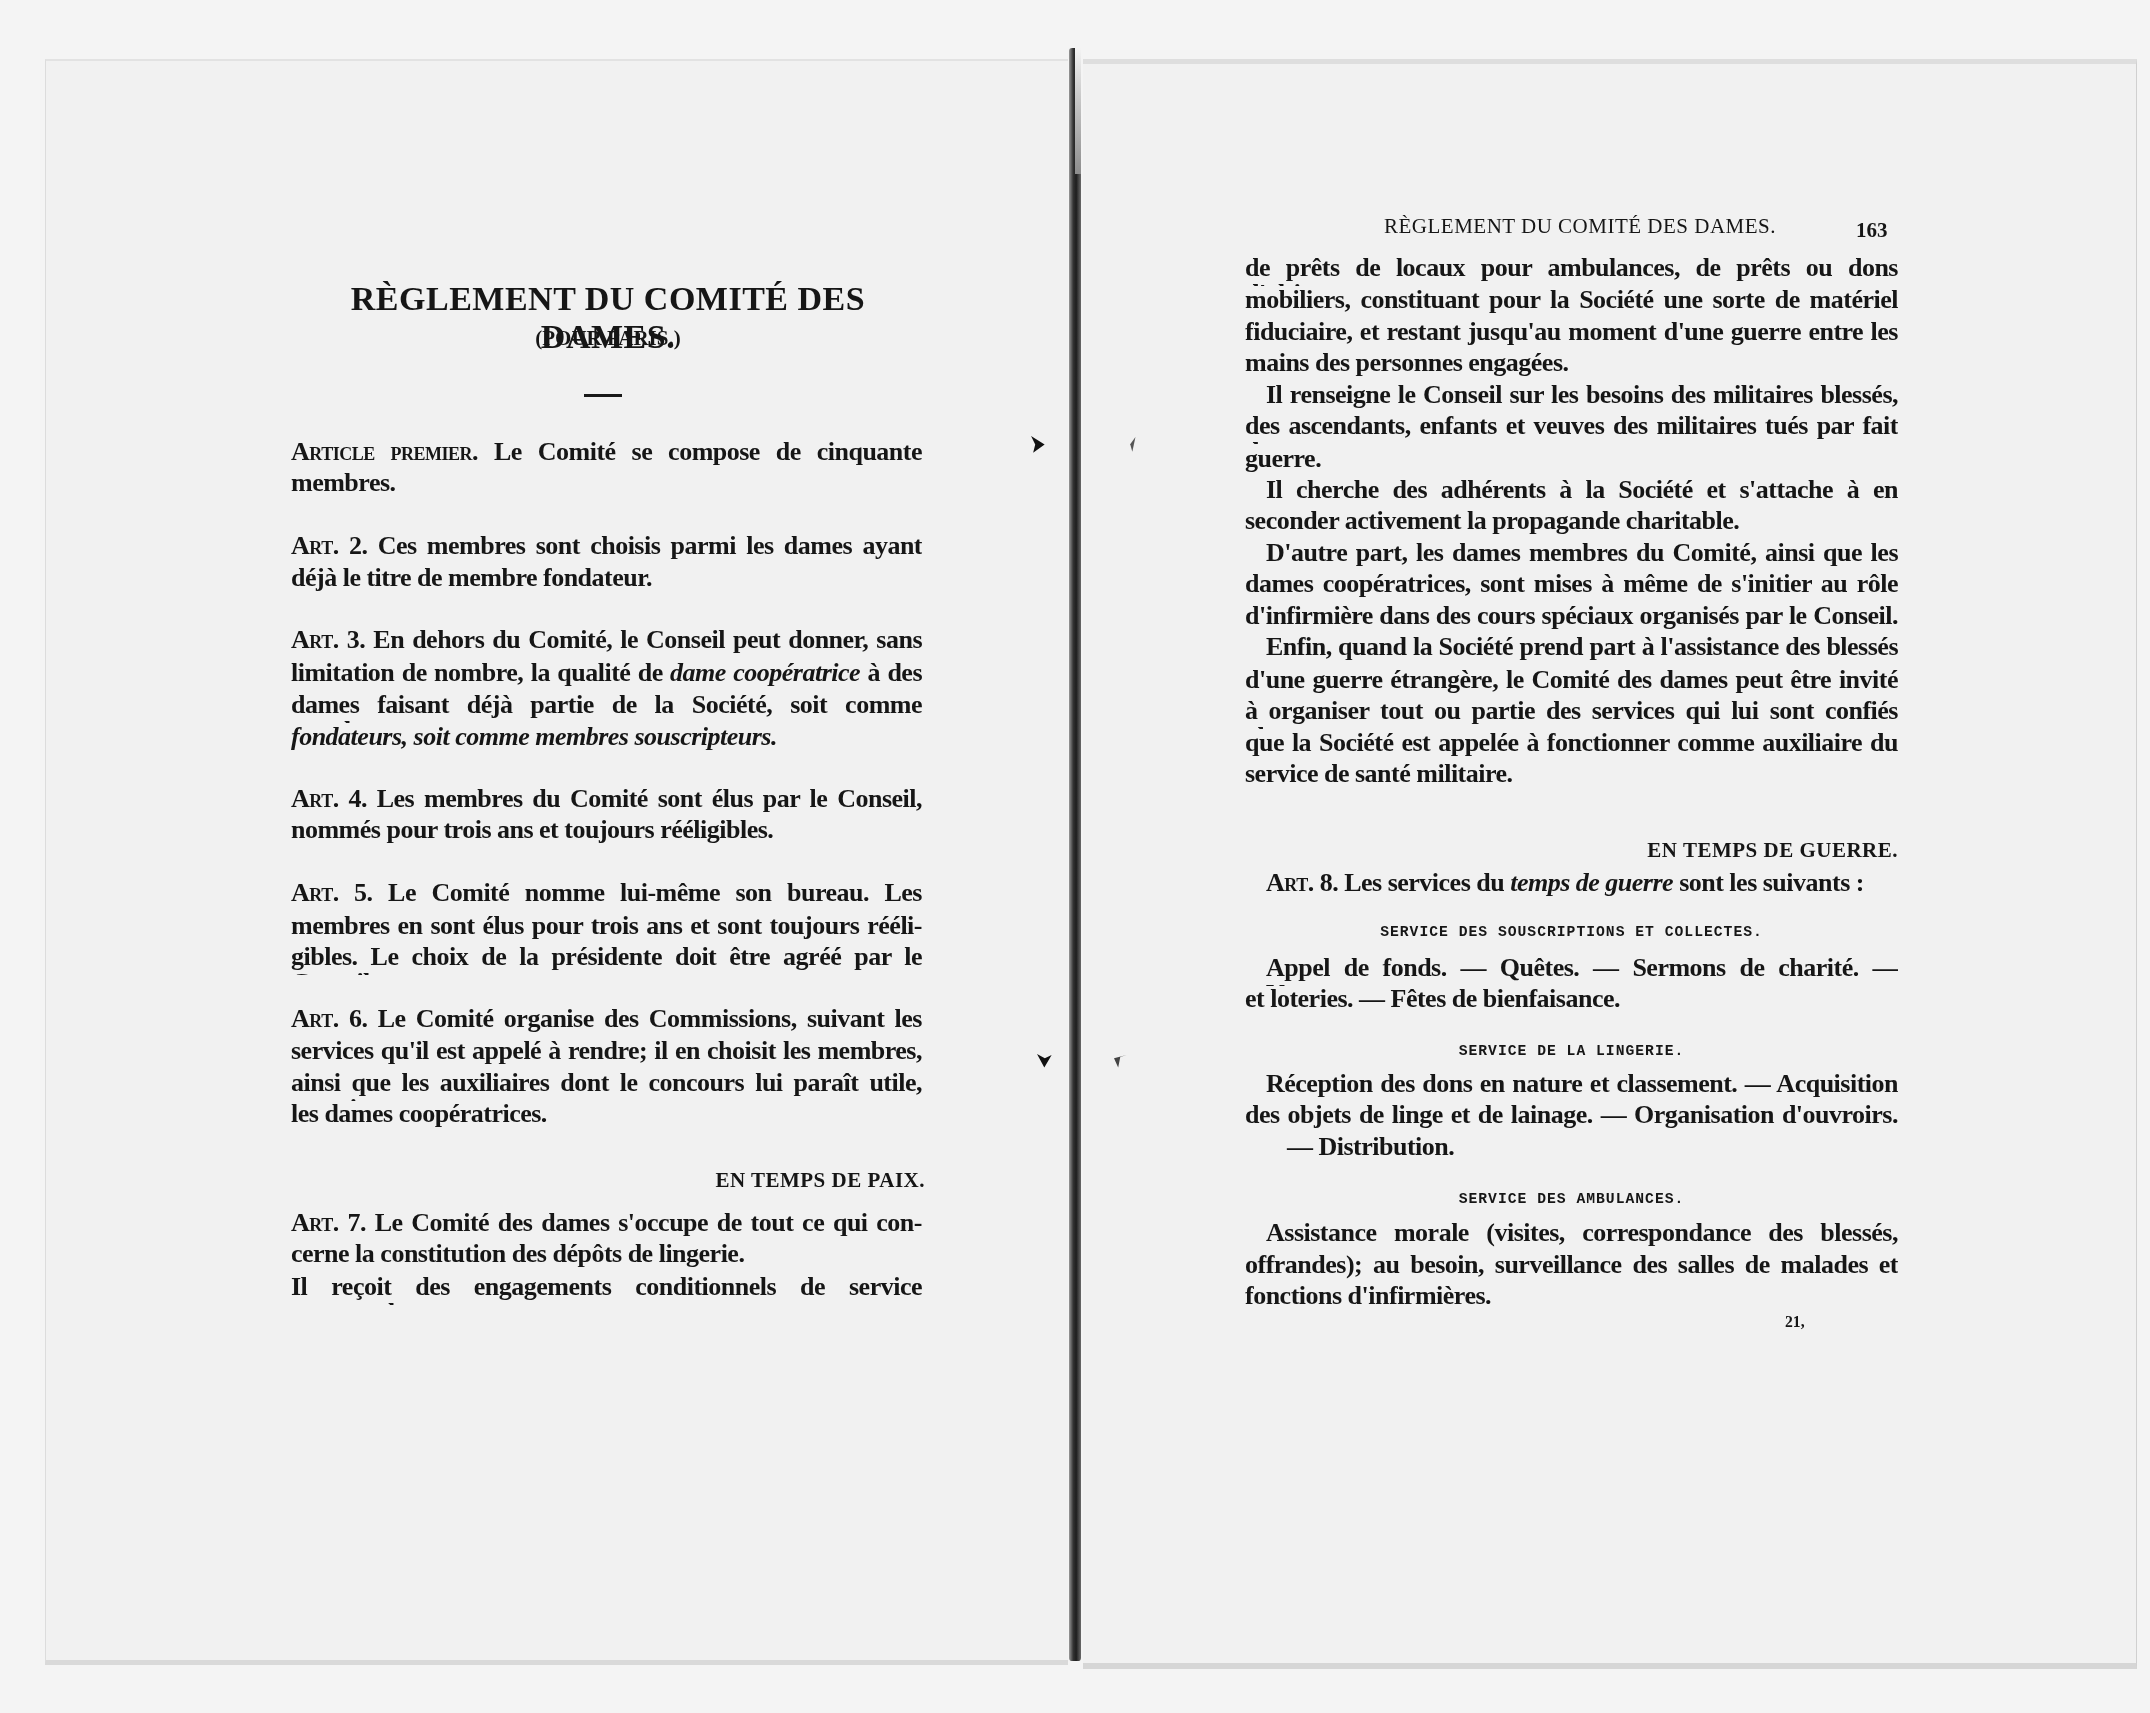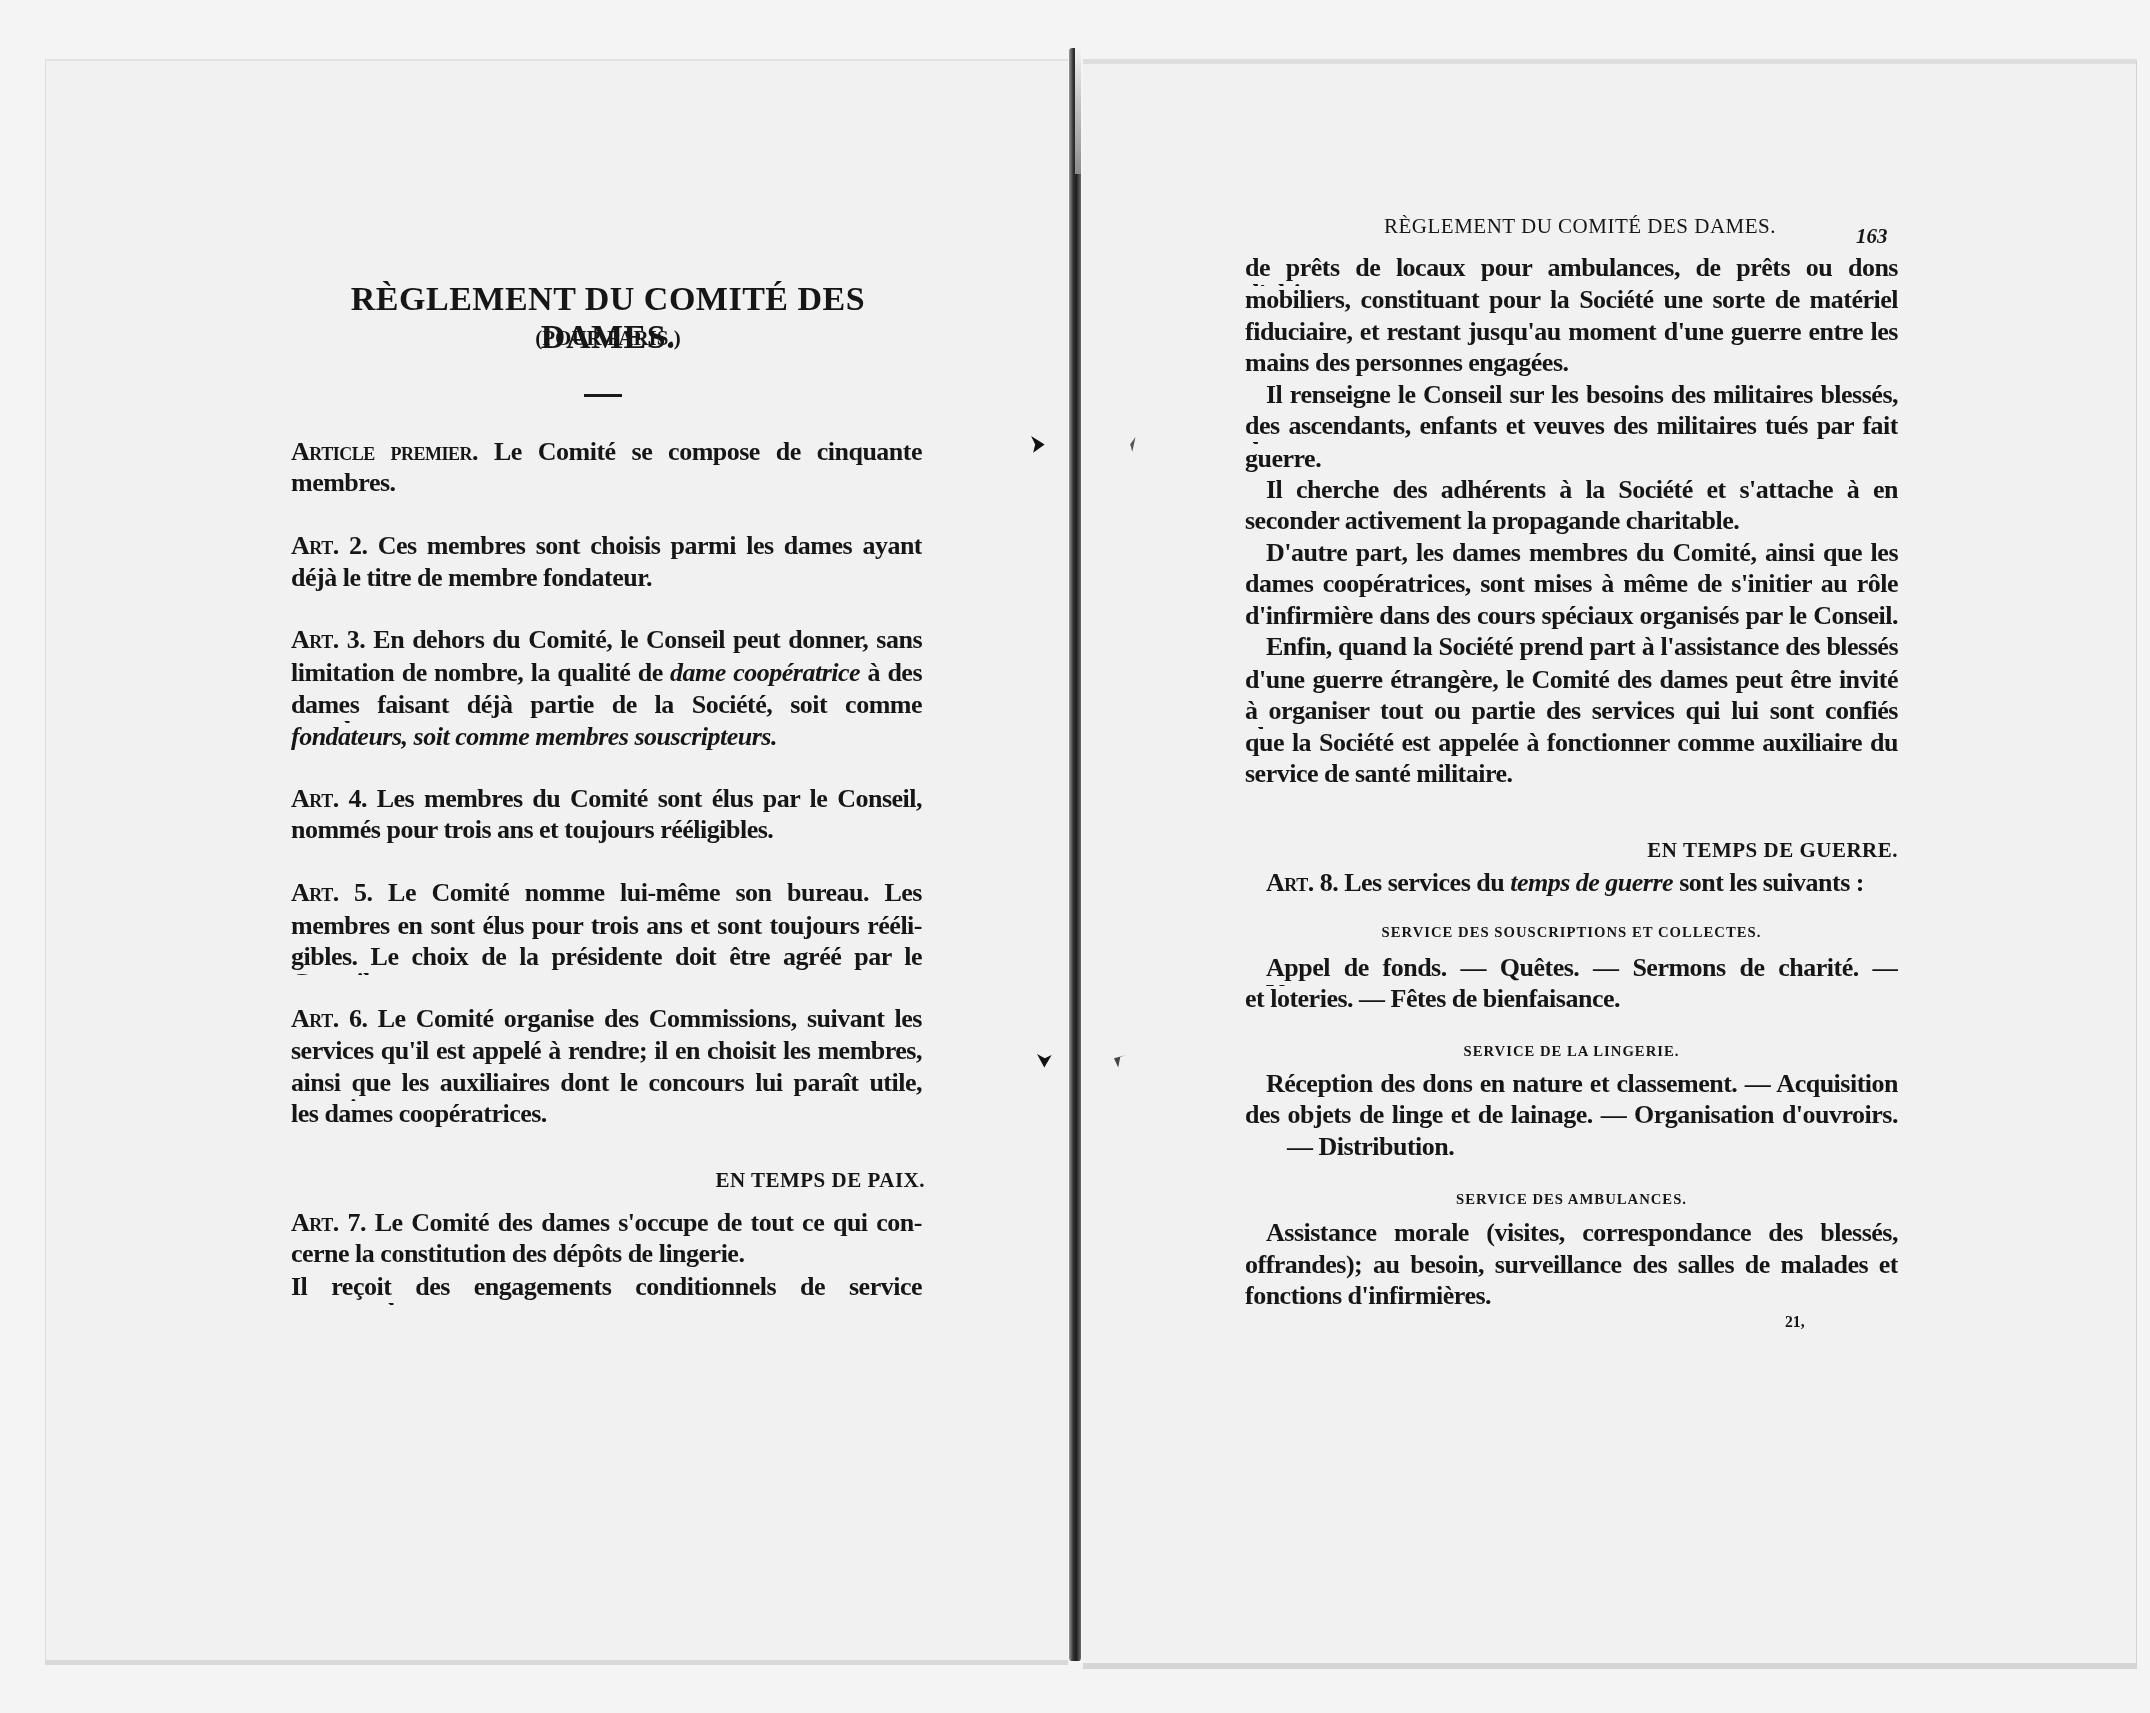--- a/index.html
+++ b/index.html
@@ -63,21 +63,21 @@
     position: absolute; font-size: 21px; font-weight: bold;
     font-family: "Liberation Serif", serif; text-align: center;
   }
   .sc { font-variant: small-caps; }
   .heading {
     position: absolute; font-size: 21px; font-weight: bold;
     font-family: "Liberation Serif", serif; text-align: right; letter-spacing: 0.5px;
   }
   .subheading {
     position: absolute; font-size: 14.7px; font-weight: bold;
-    font-family: Liberation Serif, serif; text-align: center; letter-spacing: 1px;
+    font-family: Liberation Mono, monospace; text-align: center; letter-spacing: 1px;
   }
   .runhead {
     position: absolute; font-size: 21px;
     font-family: "Liberation Serif", serif; letter-spacing: 0.5px;
   }
   .folio {
     position: absolute; font-size: 21px; font-family: "Liberation Serif", serif; font-weight: bold;
   }
   .rule {
     position: absolute; height: 2.6px; background: #1a1a1a;
@@ -163,21 +163,21 @@
 <div class="heading" style="left:291px;top:1168px;width:634px;">EN TEMPS DE PAIX.</div>
 
 <div class="ln just cond" style="left:291px;top:1210px;width:631px;">
   <span class="art-label">Art. 7.</span>
   <span>Le Comité des dames s'occupe de tout ce qui con-</span>
 </div>
 <div class="ln cond" style="left:291px;top:1241px;">cerne la constitution des dépôts de lingerie.</div>
 <div class="ln just cond" style="left:291px;top:1274px;width:631px;">Il reçoit des engagements conditionnels de service personnel,</div>
 
 <div class="runhead" style="left:1384px;top:214px;">RÈGLEMENT DU COMITÉ DES DAMES.</div>
-<div class="folio" style="left:1856px;top:224px;font-style:italic;">163</div>
+<div class="folio" style="left:1856px;top:218px;">163</div>
 
 <div class="ln just cond" style="left:1245px;top:255px;width:653px;">de prêts de locaux pour ambulances, de prêts ou dons d'objets</div>
 <div class="ln just cond" style="left:1245px;top:287px;width:653px;">mobiliers, constituant pour la Société une sorte de matériel</div>
 <div class="ln just cond" style="left:1245px;top:319px;width:653px;">fiduciaire, et restant jusqu'au moment d'une guerre entre les</div>
 <div class="ln cond" style="left:1245px;top:350px;">mains des personnes engagées.</div>
 
 <div class="ln just cond" style="left:1266px;top:382px;width:632px;">Il renseigne le Conseil sur les besoins des militaires blessés,</div>
 <div class="ln just cond" style="left:1245px;top:413px;width:653px;">des ascendants, enfants et veuves des militaires tués par fait de</div>
 <div class="ln cond" style="left:1245px;top:446px;">guerre.</div>
 

